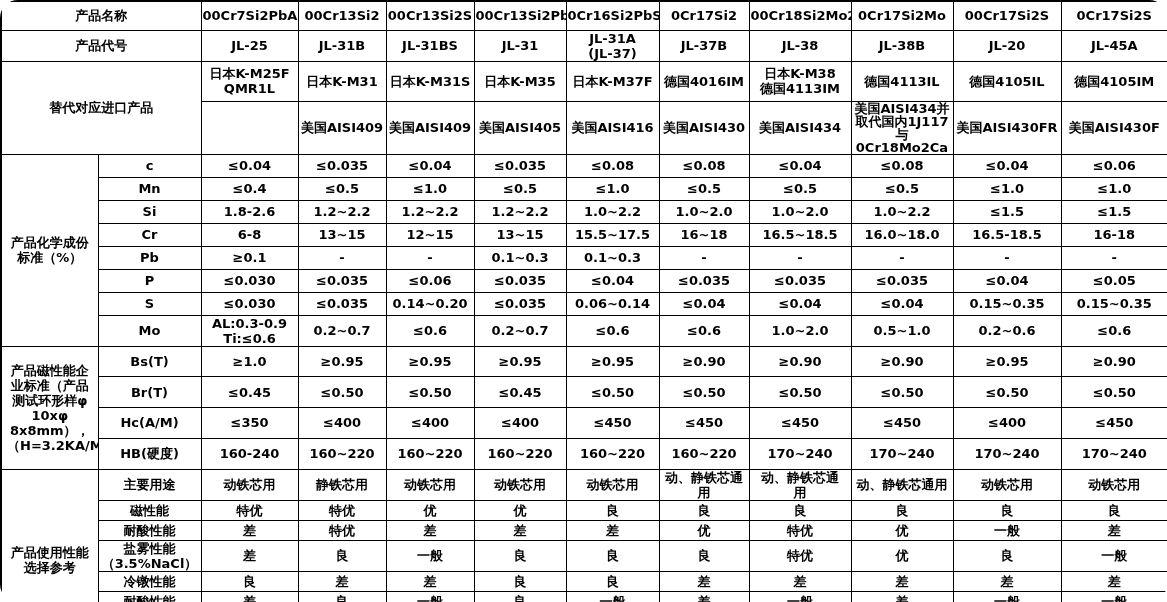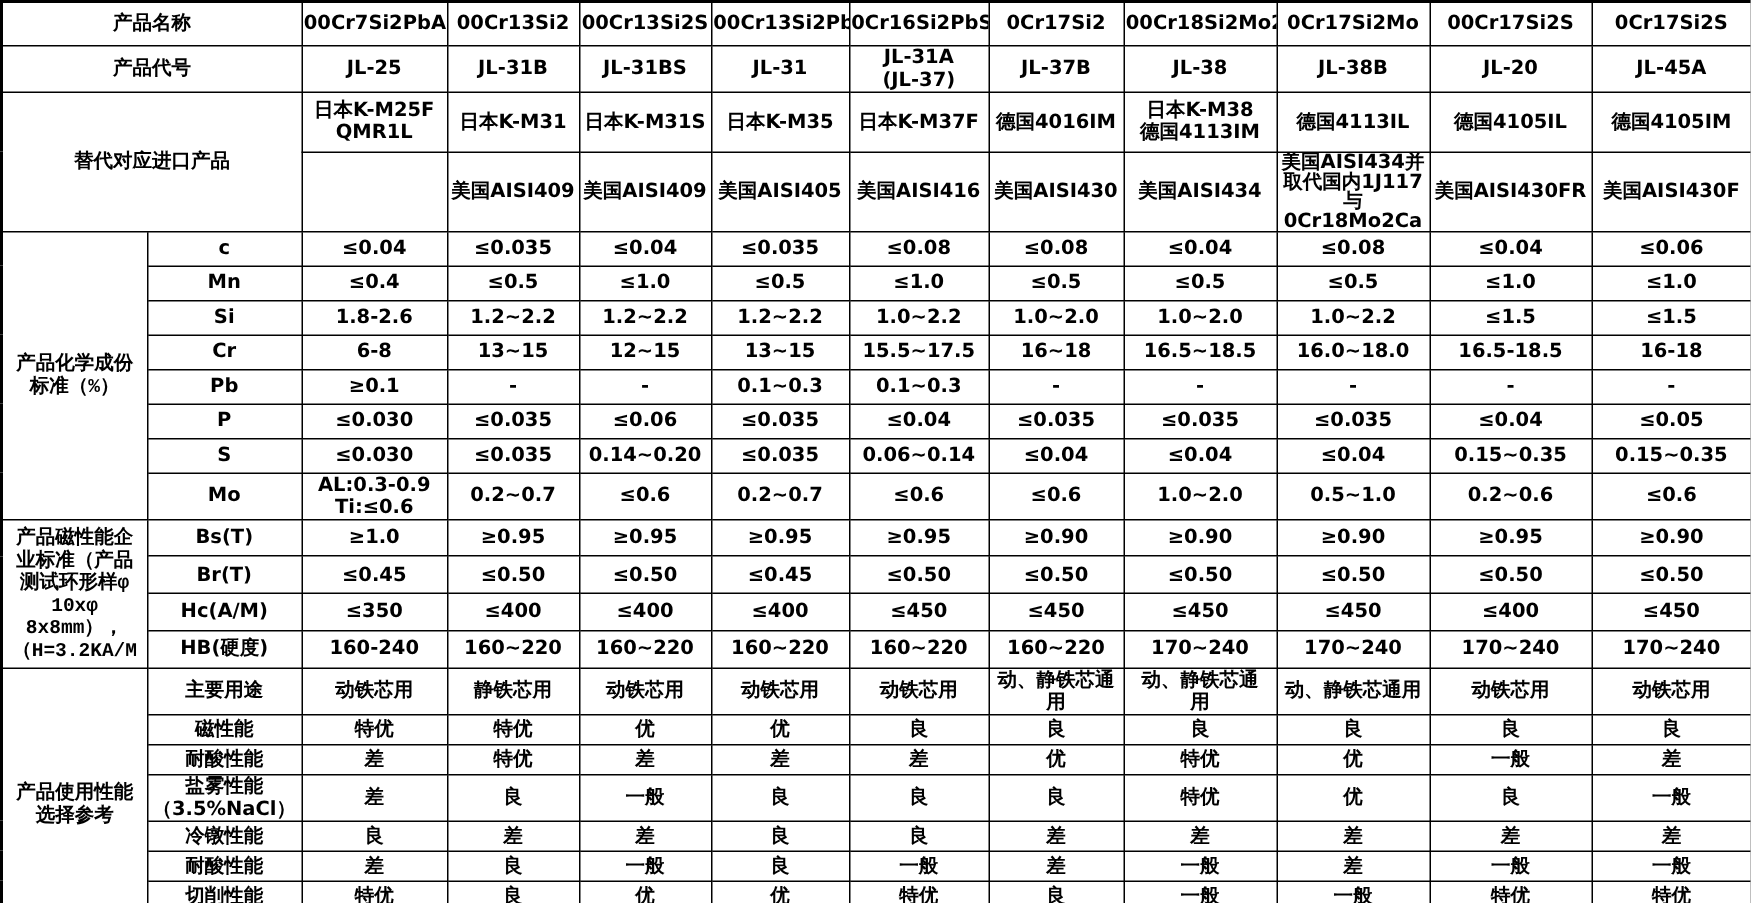--- a/index.html
+++ b/index.html
@@ -5,20 +5,21 @@
   html, body {
     margin: 0;
     padding: 0;
     background: #ffffff;
   }
   .wrap {
     width: 1167px;
     height: 602px;
     overflow: hidden;
     background: #15803d;
+    border-radius: 18px;
   }
   table.spec {
     border-collapse: collapse;
     table-layout: fixed;
     width: 1167px;
     height: 602px;
     border: 2px solid #000000;
     font-family: "DejaVu Sans", "Liberation Sans", sans-serif;
     font-weight: bold;
     font-size: 13px;
@@ -31,23 +32,22 @@
     vertical-align: middle;
     padding: 0 1px;
     white-space: pre-line;
     line-height: 15px;
     overflow: hidden;
   }
   table.spec td.lbl {
     
   }
   table.spec td.sec {
-    padding: 4px 5px;
+    padding: 16px 5px;
     line-height: 15px;
-    font-family: Liberation Mono, monospace;
   }
   tr.importb td { line-height: 13px; margin-top: 43px; }
   tr.h29 { height: 29px; }
   tr.h40 { height: 40px; }
   tr.h23 { height: 23px; }
   tr.h31 { height: 31px; }
   tr.h30 { height: 30px; }
   tr.h20 { height: 20px; padding-left: 35px; }
 </style>
 </head>

